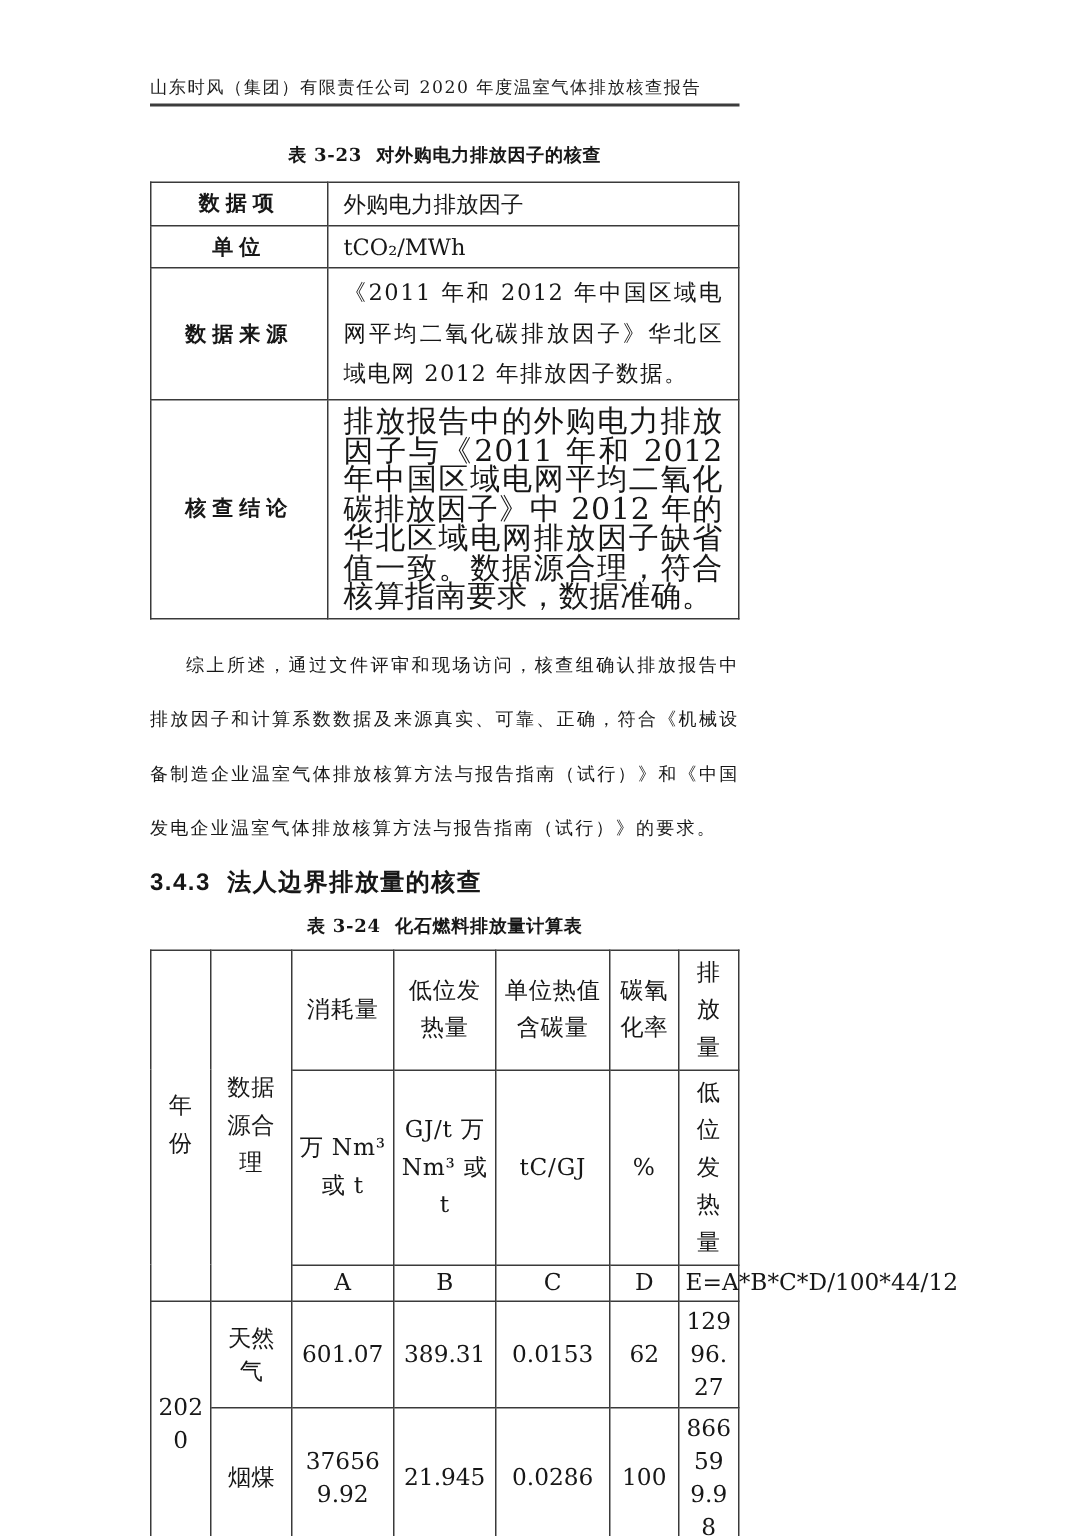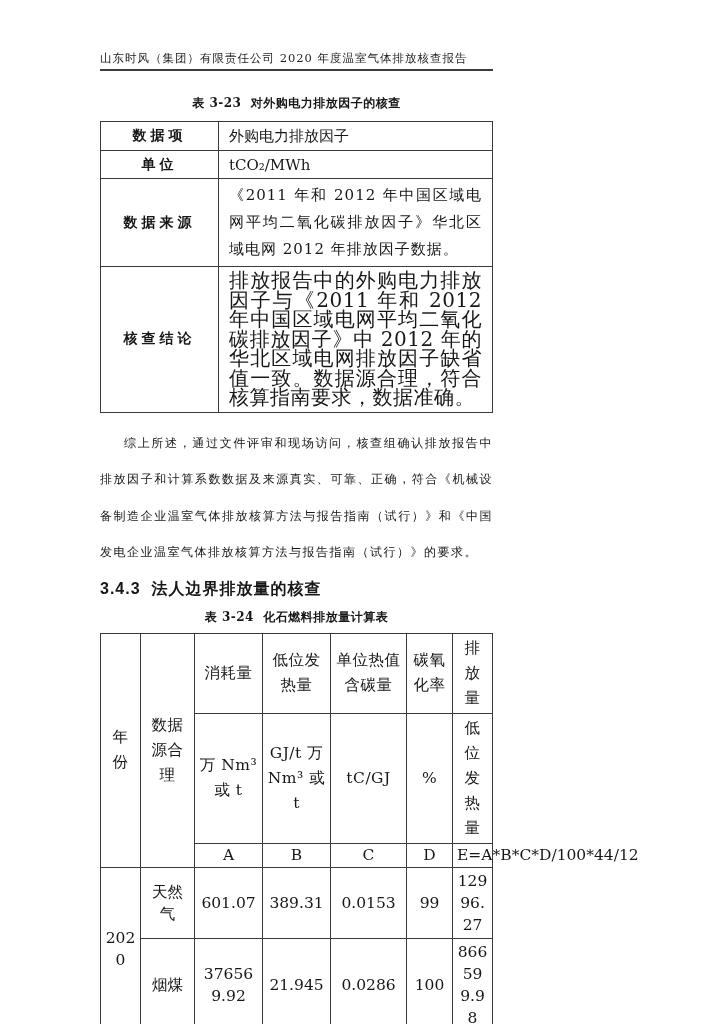--- a/index.html
+++ b/index.html
@@ -152,21 +152,21 @@
           <td>C</td>
           <td>D</td>
           <td>E=A*B*C*D/100*44/12</td>
         </tr>
         <tr class="drow1">
           <td class="num" rowspan="2">2020</td>
           <td>天然气</td>
           <td class="num">601.07</td>
           <td class="num">389.31</td>
           <td class="num">0.0153</td>
-          <td class="num">99</td>
+          <td class="num">62</td>
           <td class="num">12996.27</td>
         </tr>
         <tr class="drow2">
           <td>烟煤</td>
           <td class="num">376569.92</td>
           <td class="num">21.945</td>
           <td class="num">0.0286</td>
           <td class="num">100</td>
           <td class="num">866599.98</td>
         </tr>

